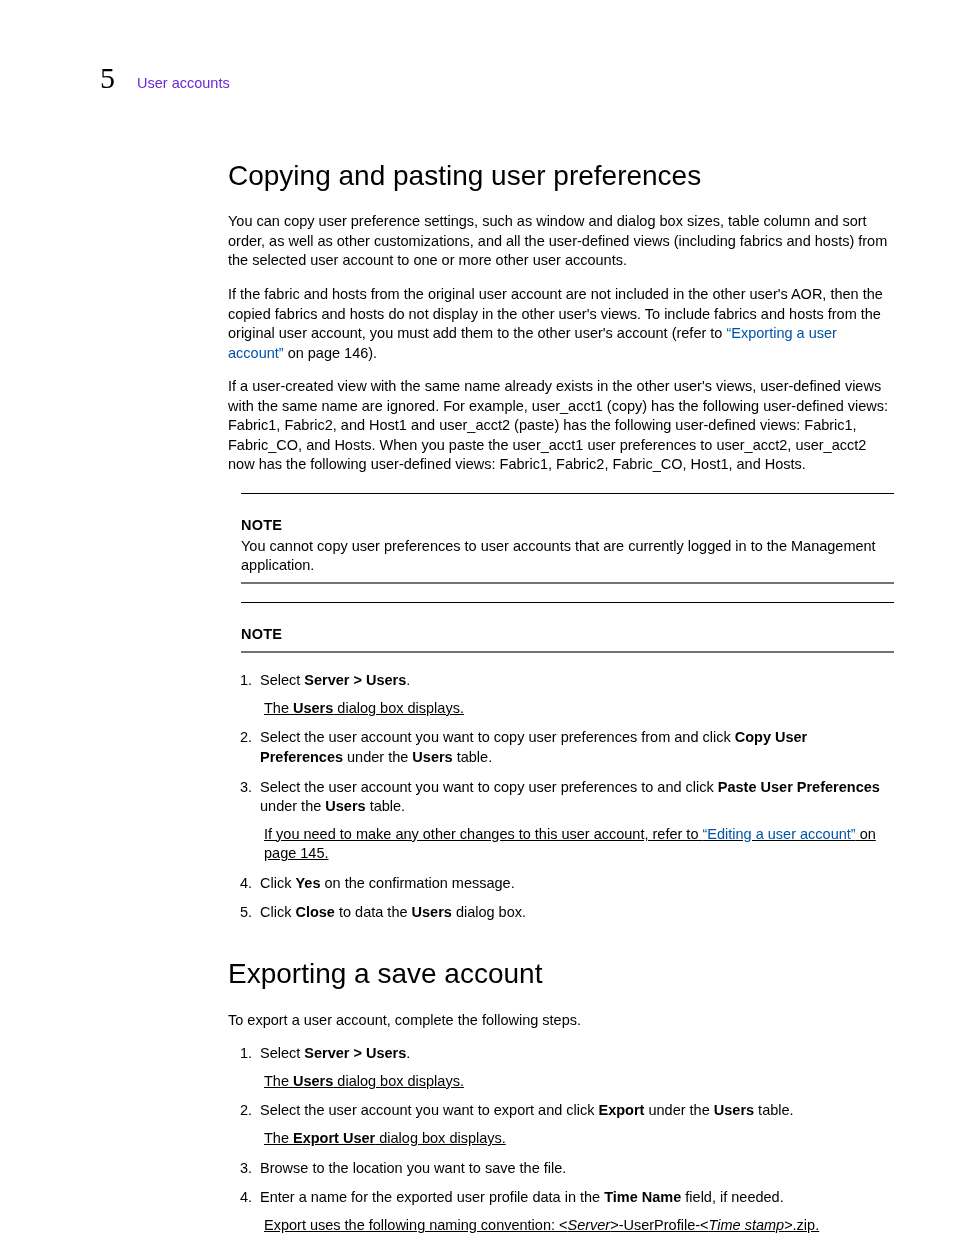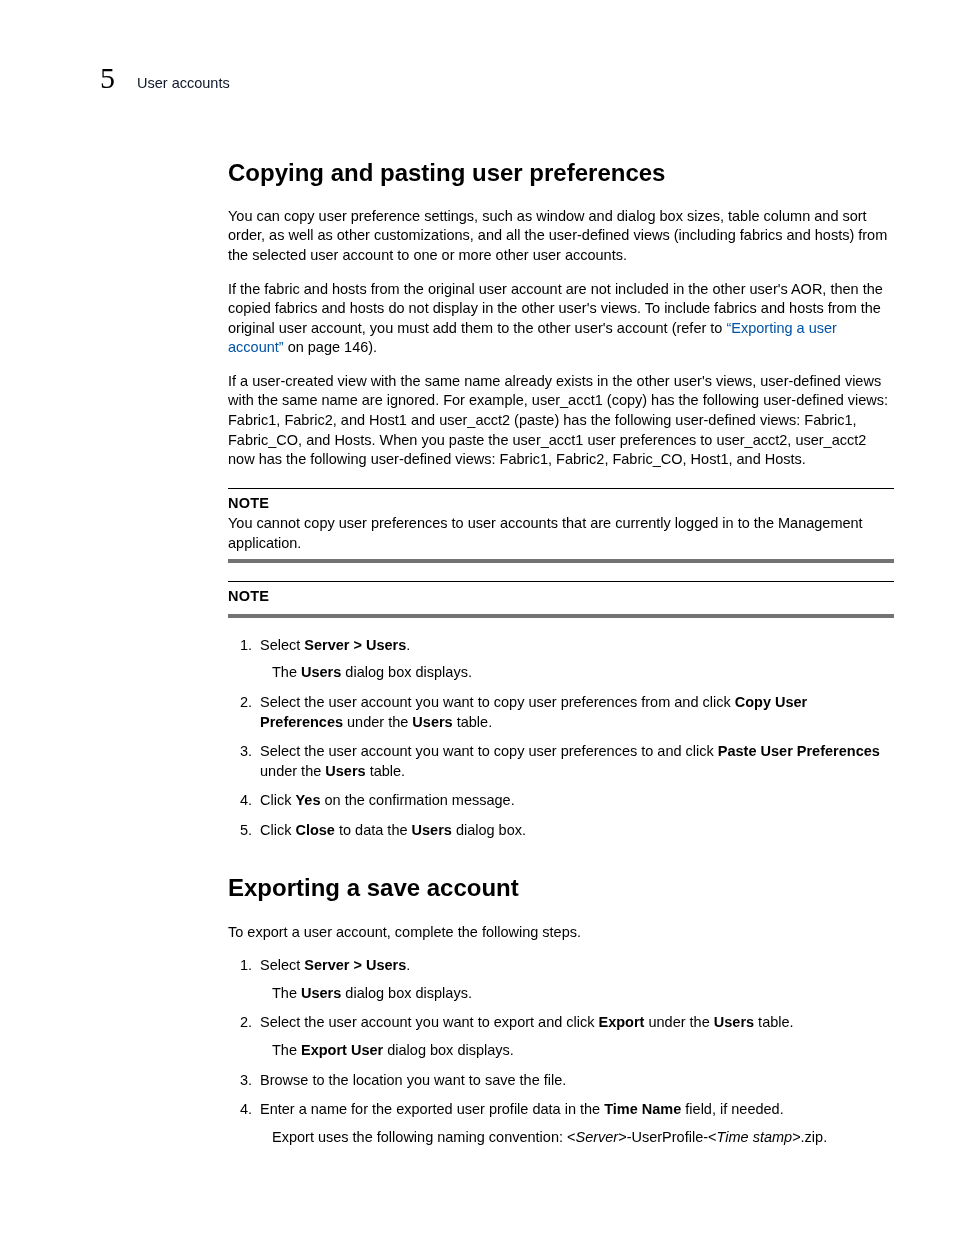--- a/index.html
+++ b/index.html
@@ -25,61 +25,62 @@
     gap: 22px;
     margin-bottom: 58px;
   }
   .header .chapnum {
     font-family: Georgia, 'Times New Roman', serif;
     font-size: 30px;
     font-weight: 400;
   }
   .header .chaptitle {
     font-size: 14.5px;
-    color: #0f172a;
+    color: #6d28d9;
   }
   .content {
     margin-left: 128px;
   }
   h2 {
     font-family: 'Arial Narrow', Arial, sans-serif;
     font-stretch: condensed;
-    font-weight: 700;
-    font-size: 24px;
+    font-weight: 400;
+    font-size: 28px;
     letter-spacing: 0;
     margin: 8px 0 18px 0;
   }
   p {
     margin: 0 0 14px 0;
   }
   .note-block {
     border-top: 1.5px solid #000;
-    border-bottom: 4px solid #737373;
-    padding: 5px 0 6px 0;
-    margin: 18px 0 18px 0;
+    border-bottom: 2px solid #737373;
+    padding: 22px 0 6px 0;
+    margin: 18px 0 18px 13px;
   }
   .note-block .note-label {
     font-family: 'Arial Narrow', Arial, sans-serif;
     font-stretch: condensed;
     font-weight: 700;
     font-size: 14.5px;
     letter-spacing: 0.2px;
     display: block;
     margin-bottom: 1px;
   }
   ol {
     margin: 0 0 20px 0;
     padding-left: 28px;
   }
   ol li {
     padding-left: 4px;
     margin-bottom: 10px;
   }
   ol li p {
-    margin: 8px 0 0 12px;
+    margin: 8px 0 0 4px;
+    text-decoration: underline;
   }
   a.link {
     color: #0053a6;
     text-decoration: none;
   }
   .b { font-weight: 700; }
   .section2 { margin-top: 32px; }
   .i { font-style: italic; }
 </style>
 </head>
@@ -118,20 +119,23 @@
         <span>Select </span><span class="b">Server &gt; Users</span><span>.</span>
         <p>
           <span>The </span><span class="b">Users</span><span> dialog box displays.</span>
         </p>
       </li>
       <li>
         <span>Select the user account you want to copy user preferences from and click </span><span class="b">Copy User Preferences</span><span> under the </span><span class="b">Users</span><span> table.</span>
       </li>
       <li>
         <span>Select the user account you want to copy user preferences to and click </span><span class="b">Paste User Preferences</span><span> under the </span><span class="b">Users</span><span> table.</span>
+        <p>
+          <span>If you need to make any other changes to this user account, refer to </span><a class="link" href="#">“Editing a user account”</a><span> on page 145.</span>
+        </p>
       </li>
       <li>
         <span>Click </span><span class="b">Yes</span><span> on the confirmation message.</span>
       </li>
       <li>
         <span>Click </span><span class="b">Close</span><span> to data the </span><span class="b">Users</span><span> dialog box.</span>
       </li>
     </ol>
 
     <div class="section2">

